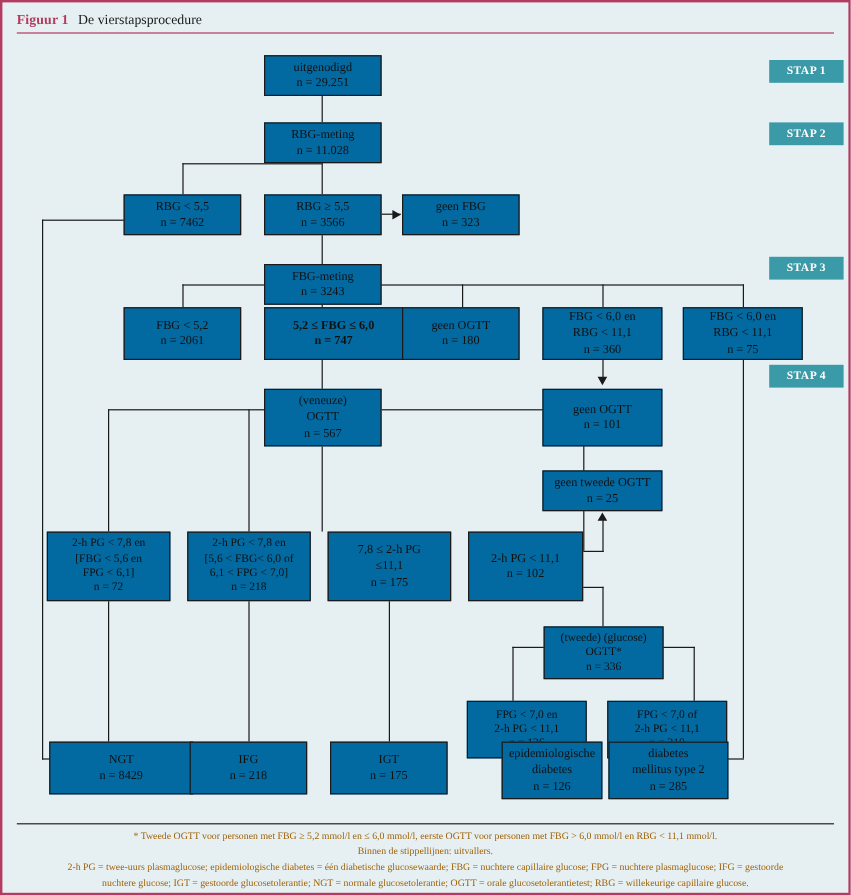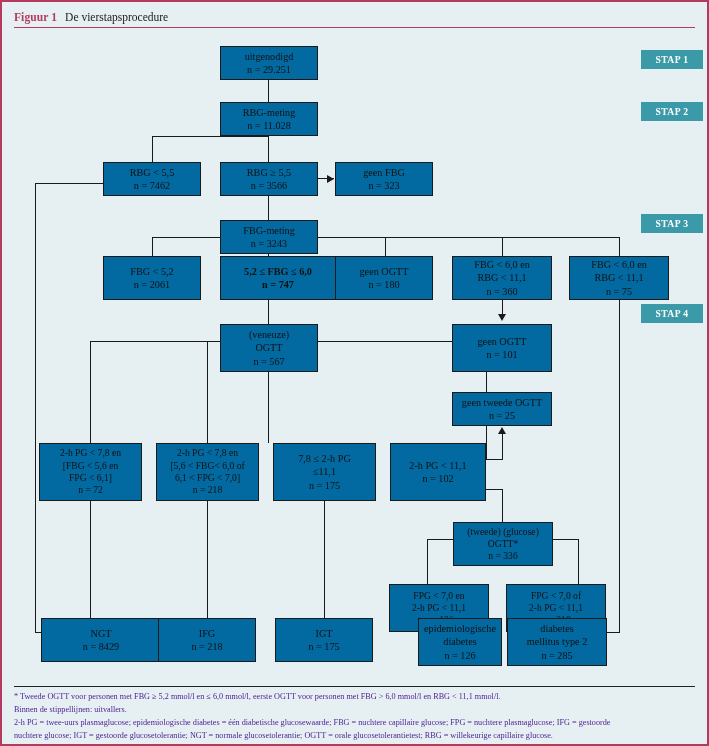--- a/index.html
+++ b/index.html
@@ -110,21 +110,22 @@
     display: flex;
     align-items: center;
     justify-content: center;
     z-index: 4;
   }
   
   #footnotes {
     position: absolute;
     left: 12px; top: 684px;
     width: 681px;
-    color: #4c1d95;
+    color: #a16207;
+    text-align: center;
   }
   #footnotes .fn-rule {
     width: 681px; height: 1px;
     background: #222;
     margin-bottom: 4px;
   }
   #footnotes p {
     margin: 0 0 1px 0;
     font-size: 8.2px;
     line-height: 1.45;

